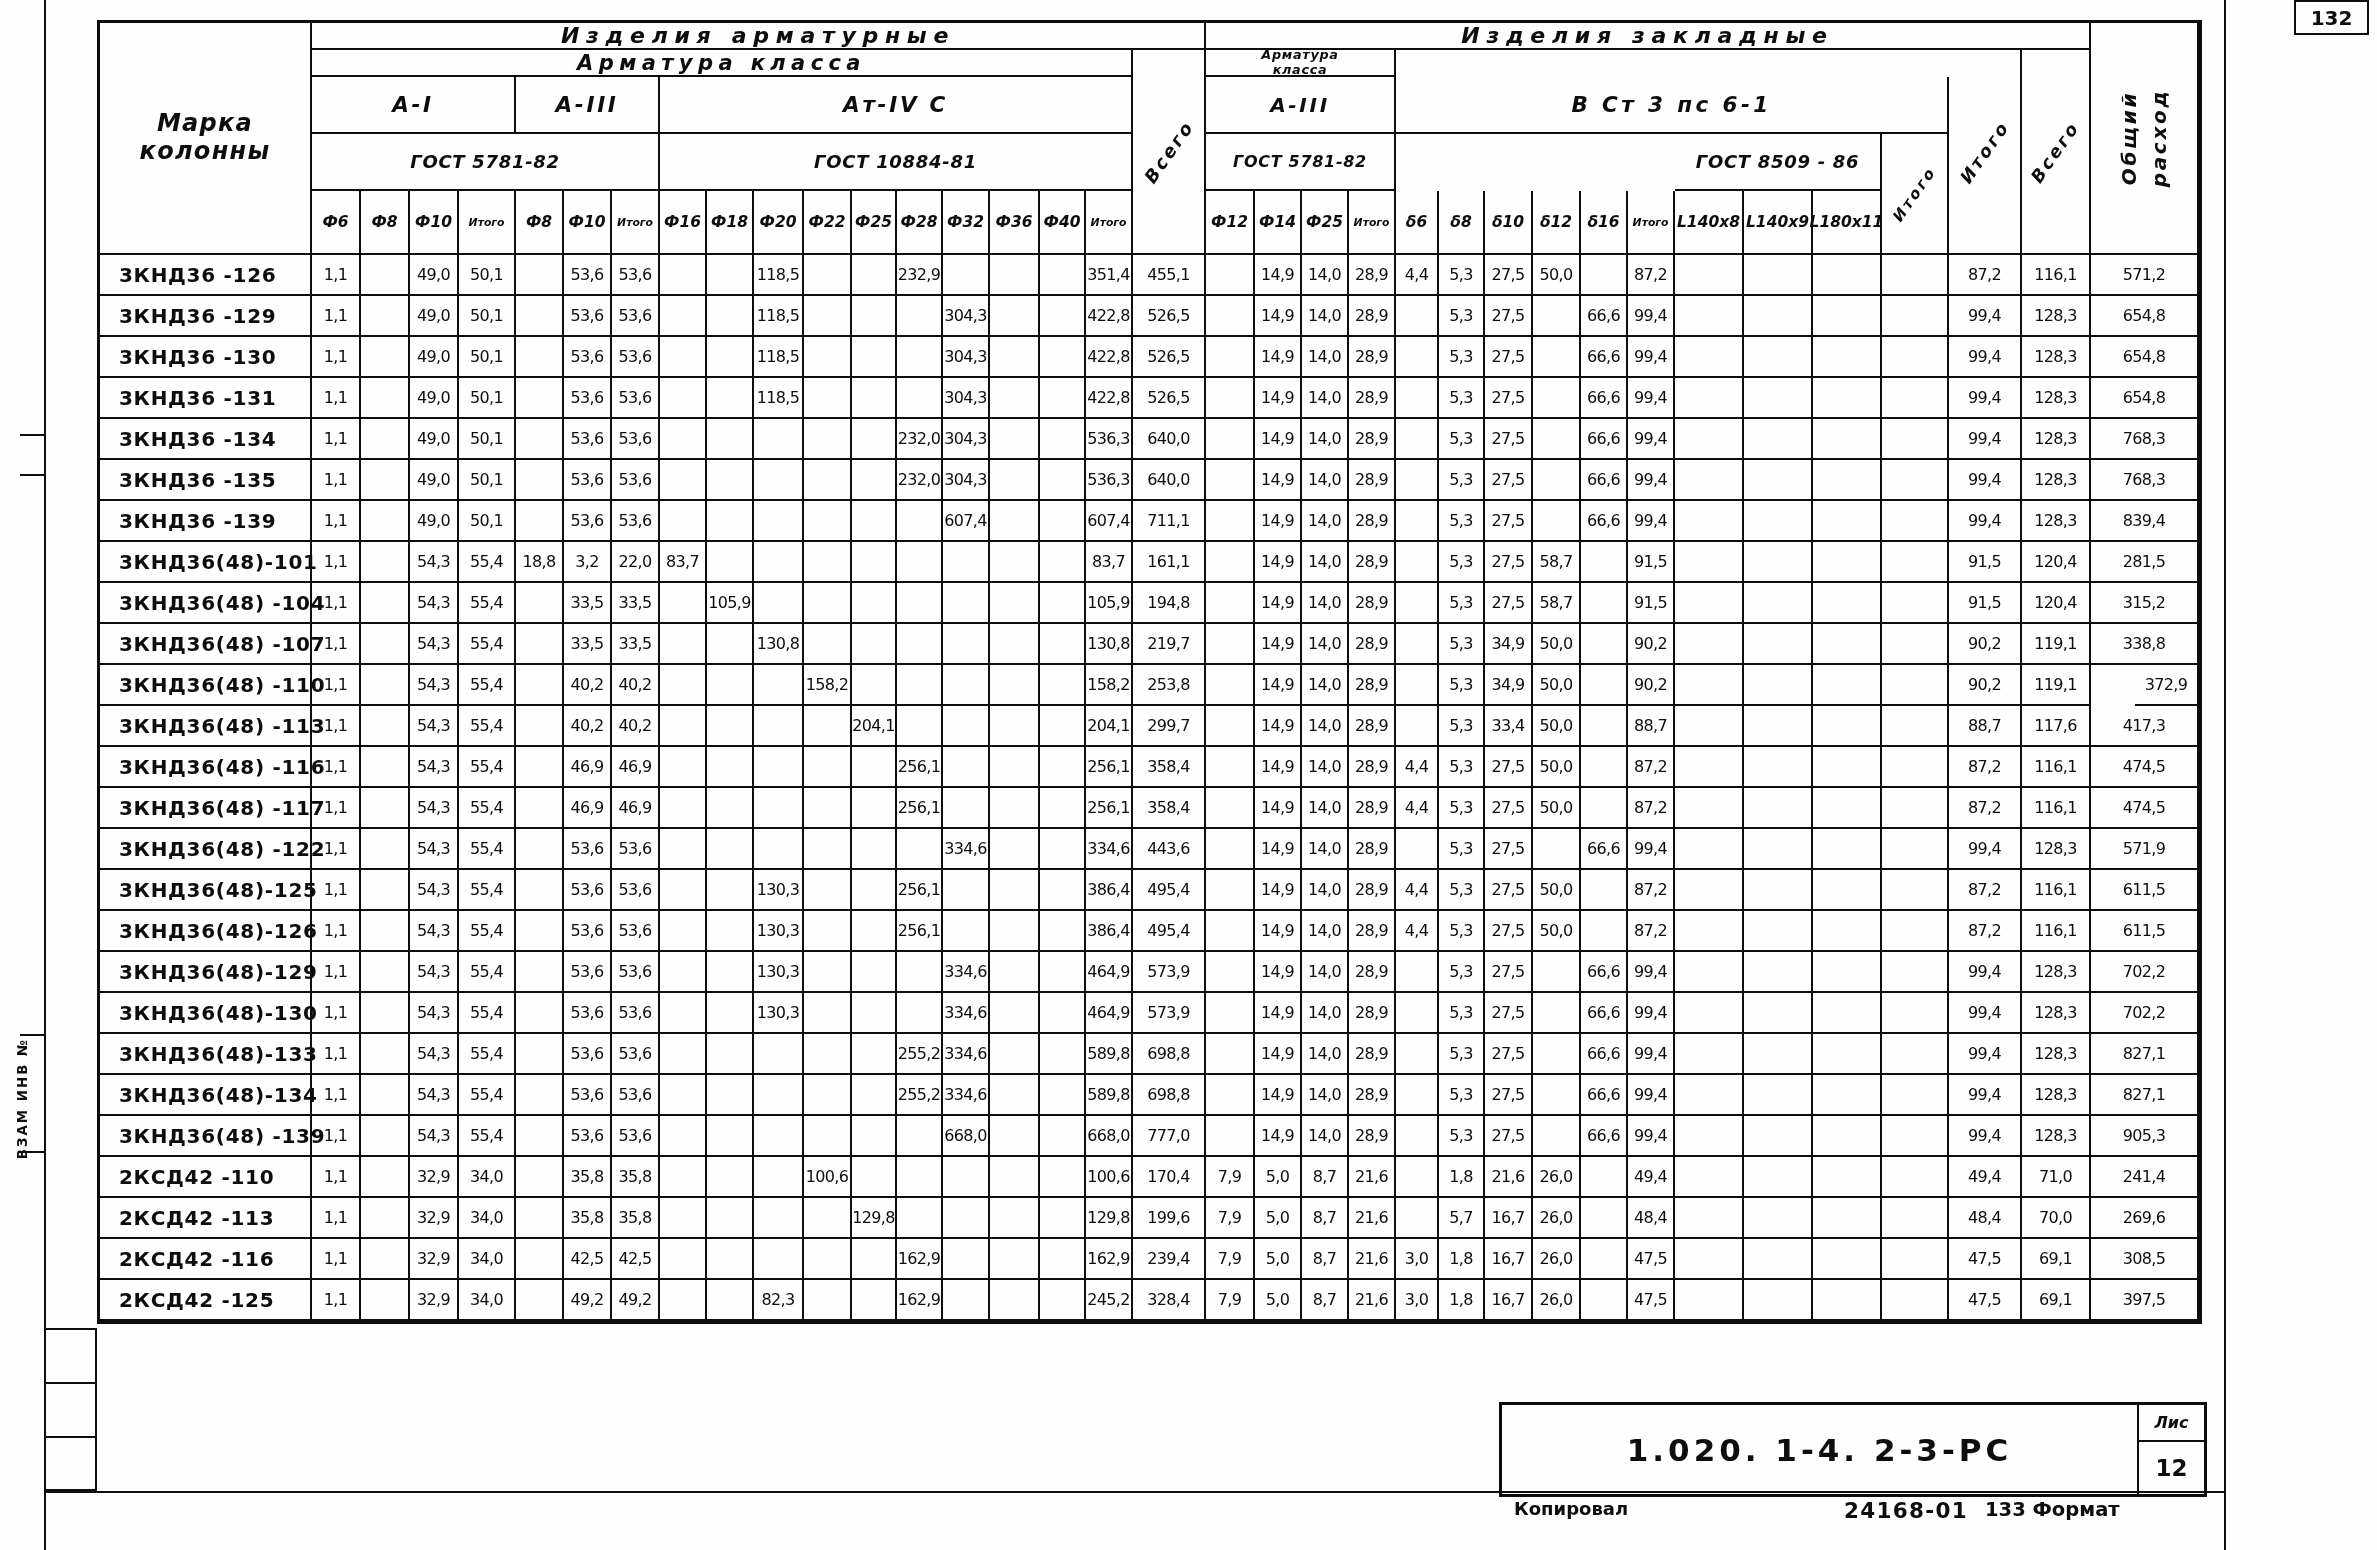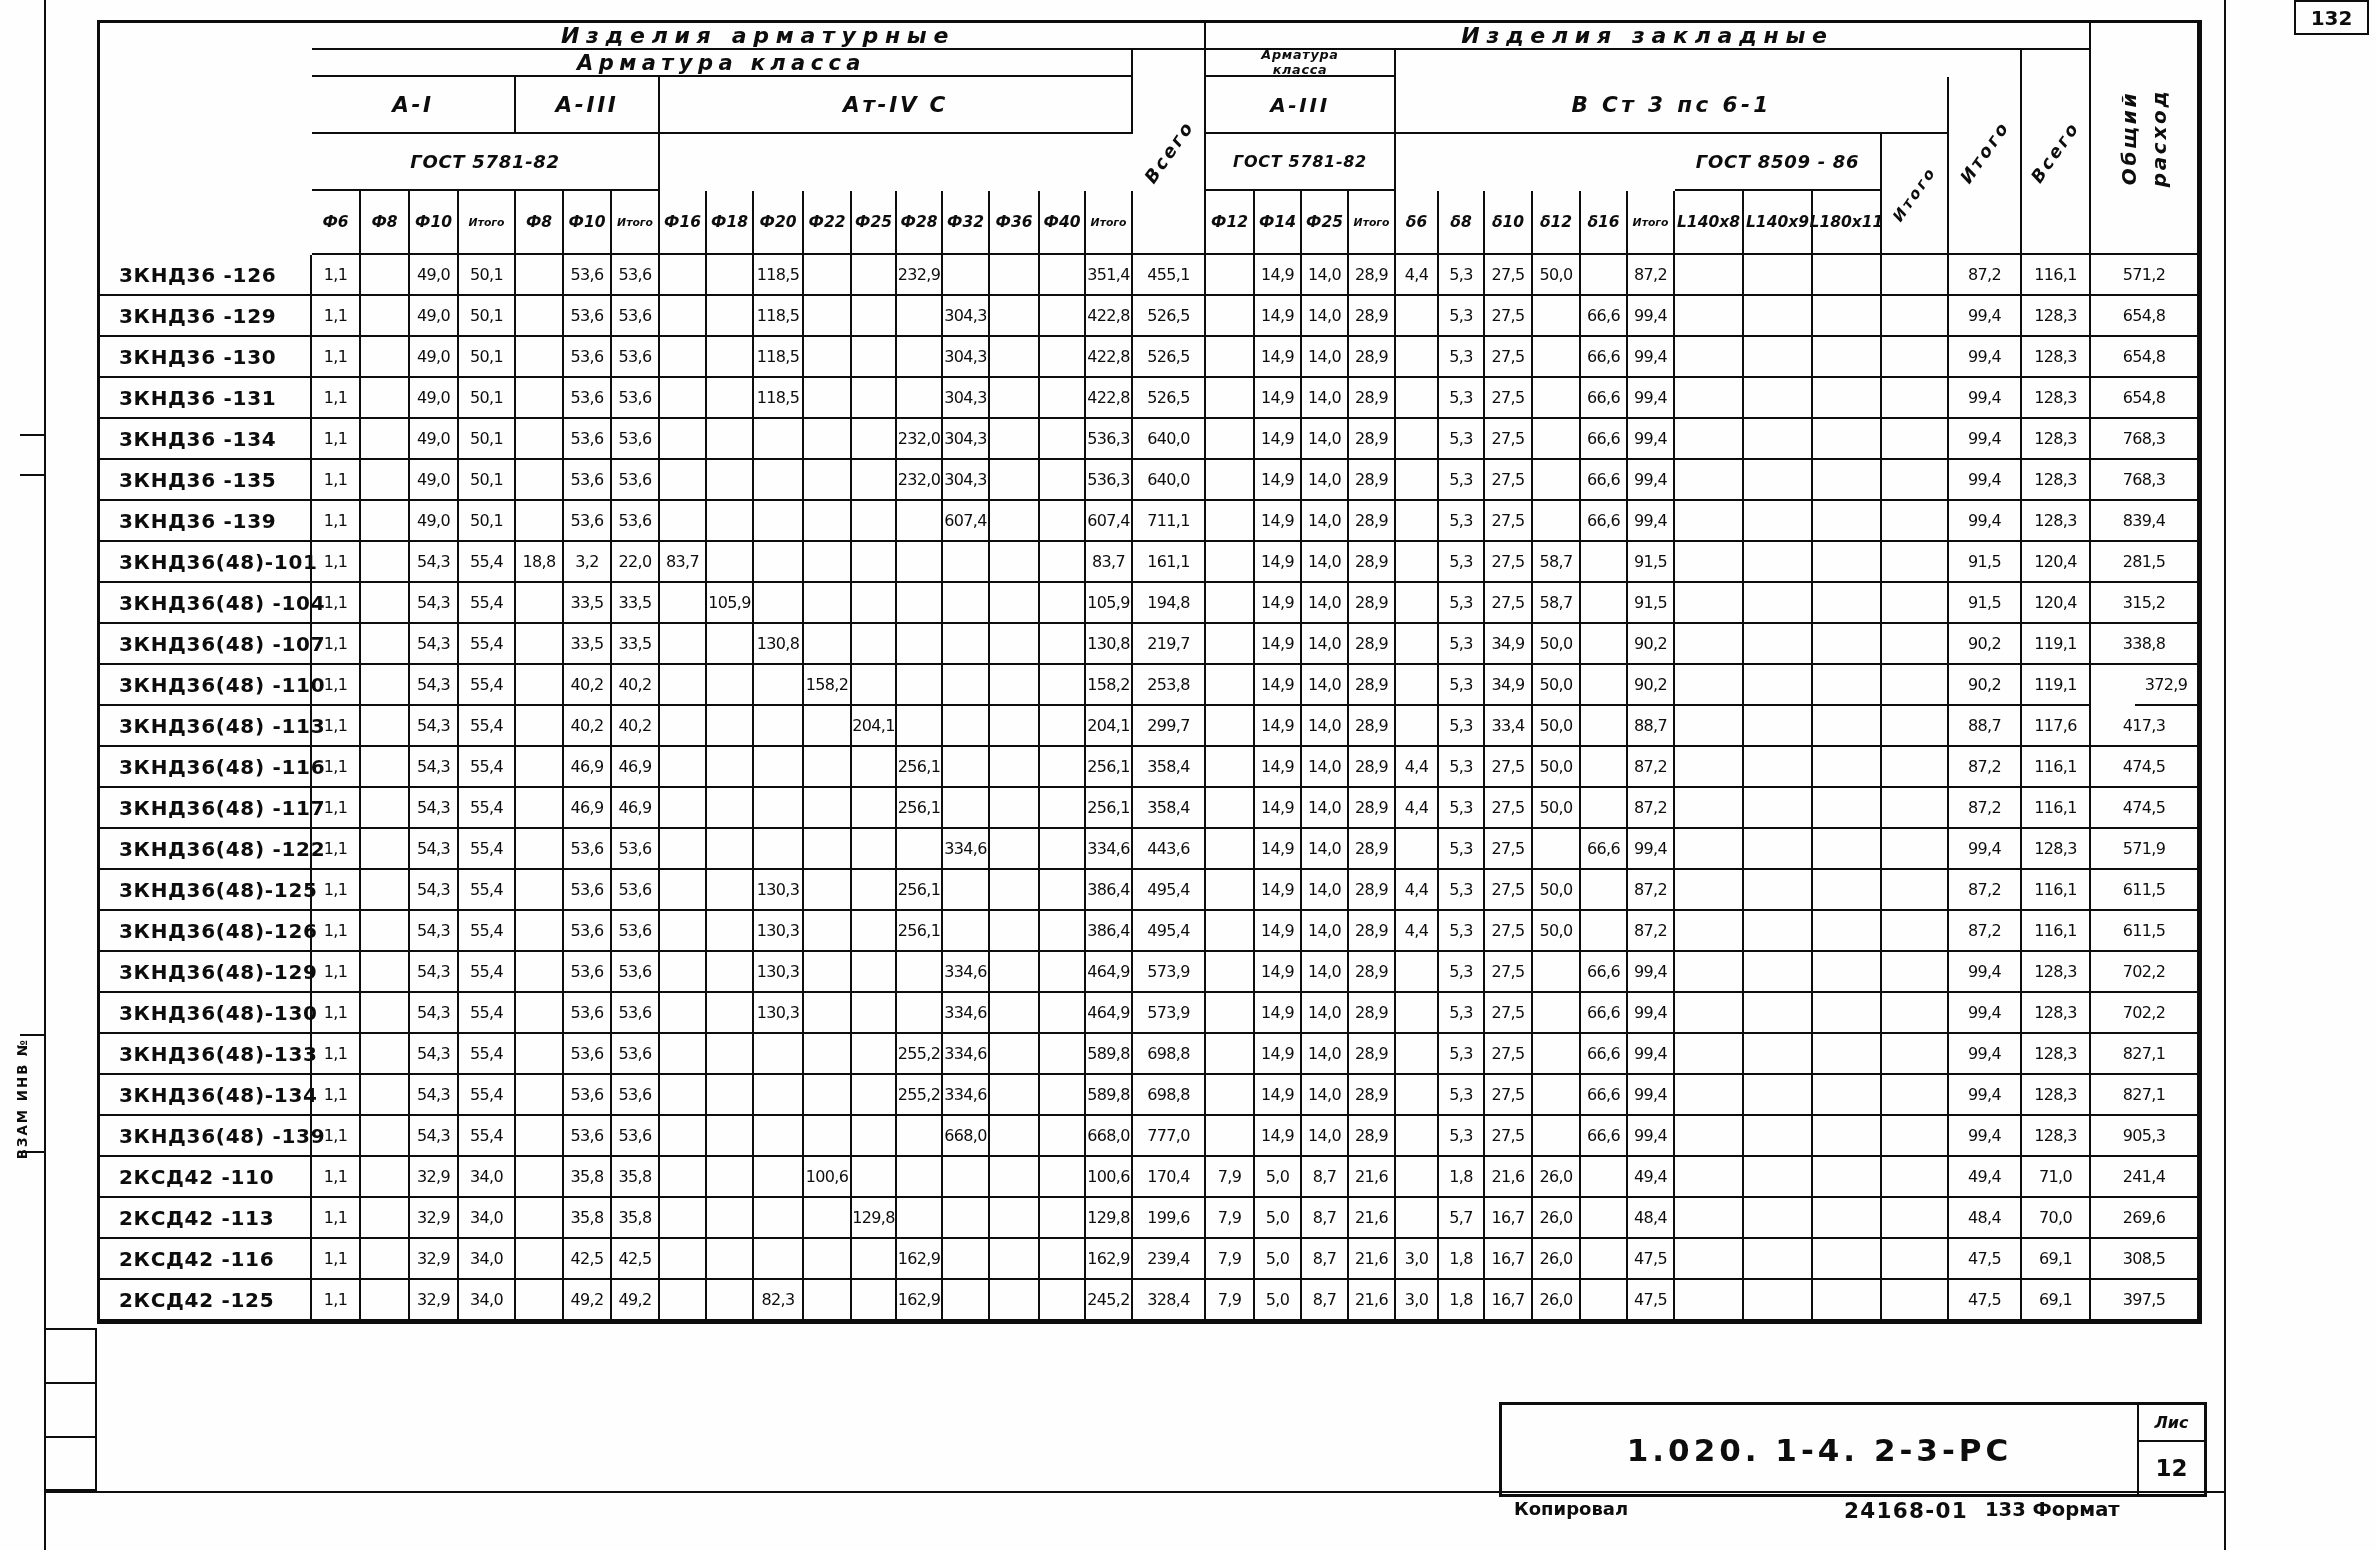--- a/index.html
+++ b/index.html
@@ -61,39 +61,43 @@
     <div></div>
     <div style="border-bottom:none;"></div>
   </div>
 
   <div class="pagebox">
     <span>132</span>
   </div>
 
   <div class="spec" id="grid">
 
+    <div class="cell head multiline" style="grid-area:1/1/6/2;font-size:24px;letter-spacing:1.3px;">
+      <span style="width:148px;">Марка колонны</span>
+    </div>
 
     <div class="cell head sec" style="grid-area:1/20/2/36;">Изделия закладные</div>
     <div class="cell head sec" style="grid-area:1/2/2/20;">Изделия арматурные</div>
 
     <div class="cell head" style="grid-area:1/36/6/37;">
       <span class="rot" style="width:208px;font-size:20px;">Общий расход</span>
     </div>
 
     <div class="cell head" style="grid-area:2/2/3/19;font-size:21px;letter-spacing:5.4px;">Арматура класса</div>
 
     <div class="cell head" style="grid-area:2/19/6/20;font-size:18px;">
       <span class="slant">Всего</span>
     </div>
 
     <div class="cell head" style="grid-area:3/2/4/6;font-size:21.5px;">А-I</div>
     <div class="cell head" style="grid-area:3/6/4/9;font-size:21.5px;">А-III</div>
     <div class="cell head" style="grid-area:3/9/4/19;font-size:21.5px;">Ат-IV С</div>
 
     <div class="cell gost" style="grid-area:4/2/5/9;">ГОСТ 5781-82</div>
+    <div class="cell gost" style="grid-area:4/9/5/19;">ГОСТ 10884-81</div>
 
     <div class="cell head multiline" style="grid-area:2/20/3/24;font-size:12.8px;letter-spacing:0.7px;">
       <span style="width:114px;">Арматура класса</span>
     </div>
 
     <div class="cell head" style="grid-area:3/20/4/24;font-size:20px;">А-III</div>
     <div class="cell head" style="grid-area:3/24/4/34;font-size:21.5px;letter-spacing:3.4px;">В Ст 3  пс 6-1</div>
 
     <div class="cell gost" style="grid-area:4/20/5/24;font-size:16px;">ГОСТ 5781-82</div>
     <div class="cell gost" style="grid-area:4/30/5/33;">ГОСТ 8509 - 86</div>

